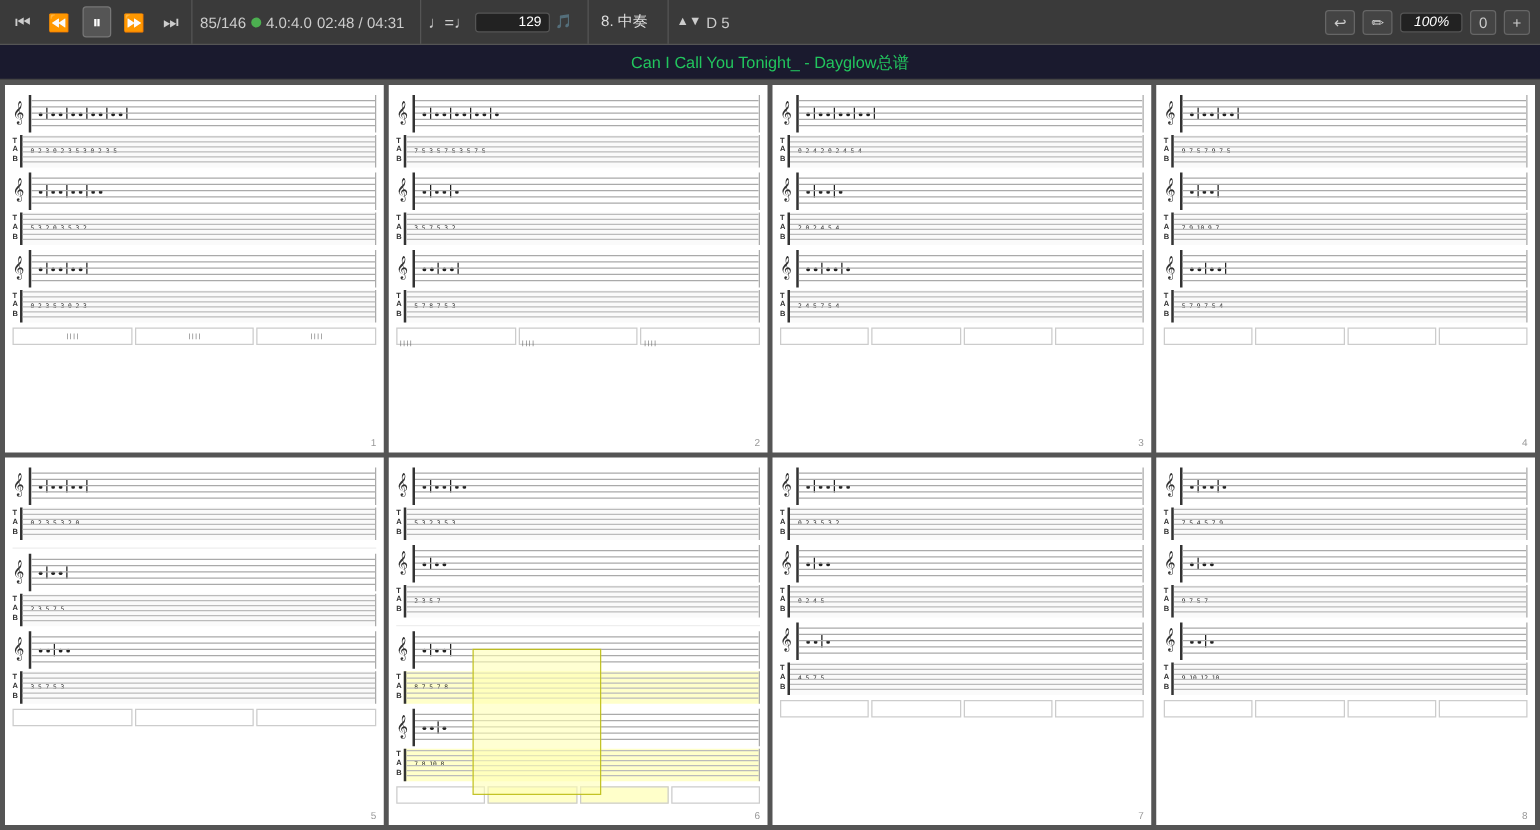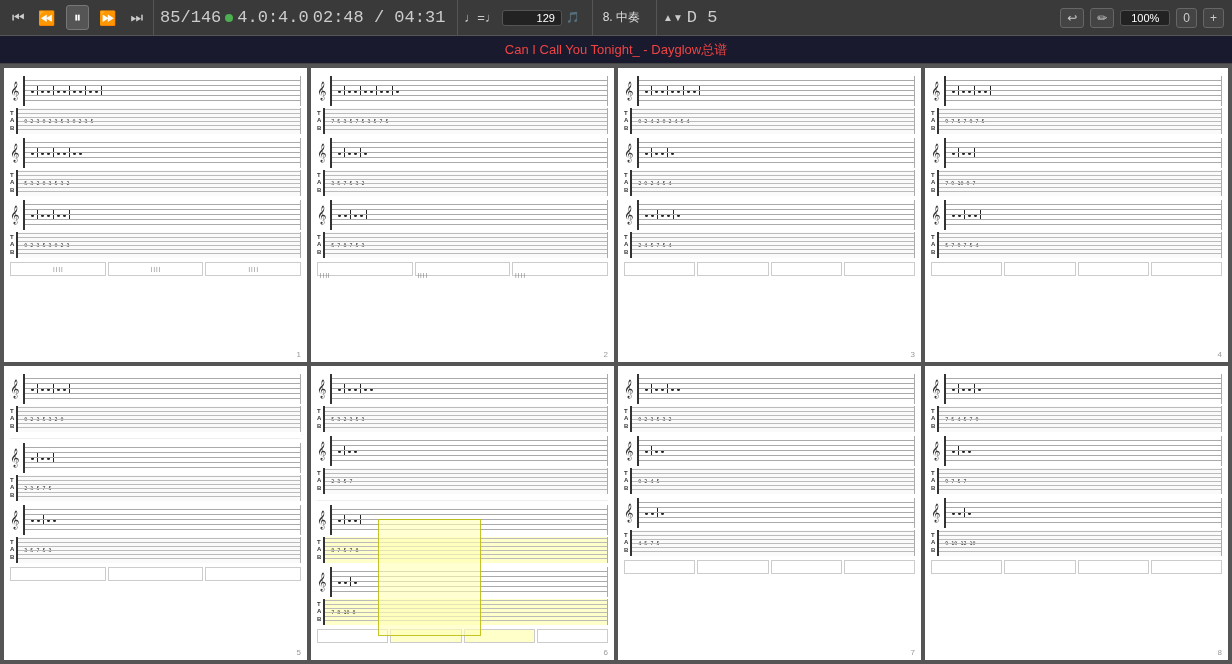--- a/index.html
+++ b/index.html
@@ -48,23 +48,22 @@
     .toolbar-section {
       display: flex;
       align-items: center;
       gap: 4px;
       padding: 0 6px;
       border-left: 1px solid #555;
       height: 100%;
     }
 
     .toolbar-text {
-      font-size: 17px;
+      font-size: 12px;
       color: #ccc;
-      font-family: Liberation Mono, monospace;
     }
 
     .green-dot {
       width: 8px;
       height: 8px;
       background: #4caf50;
       border-radius: 50%;
       display: inline-block;
     }
 
@@ -87,20 +86,21 @@
 
     .zoom-display {
       background: #222;
       border: 1px solid #555;
       border-radius: 3px;
       padding: 1px 8px;
       font-size: 11px;
       color: #fff;
       min-width: 50px;
       text-align: center;
+      font-style: italic;
     }
 
     .icon-btn {
       background: #444;
       border: 1px solid #666;
       border-radius: 3px;
       color: #ccc;
       font-size: 12px;
       cursor: pointer;
       padding: 2px 6px;
@@ -114,21 +114,21 @@
       height: 28px;
       background: #1a1a2e;
       display: flex;
       align-items: center;
       justify-content: center;
       border-bottom: 1px solid #444;
     }
 
     #title-bar span {
       font-size: 13px;
-      color: #ef4444;
+      color: #22c55e;
       font-weight: 500;
     }
 
     
     #score-grid {
       display: grid;
       grid-template-columns: repeat(4, 1fr);
       grid-template-rows: repeat(2, 1fr);
       gap: 4px;
       padding: 4px;

